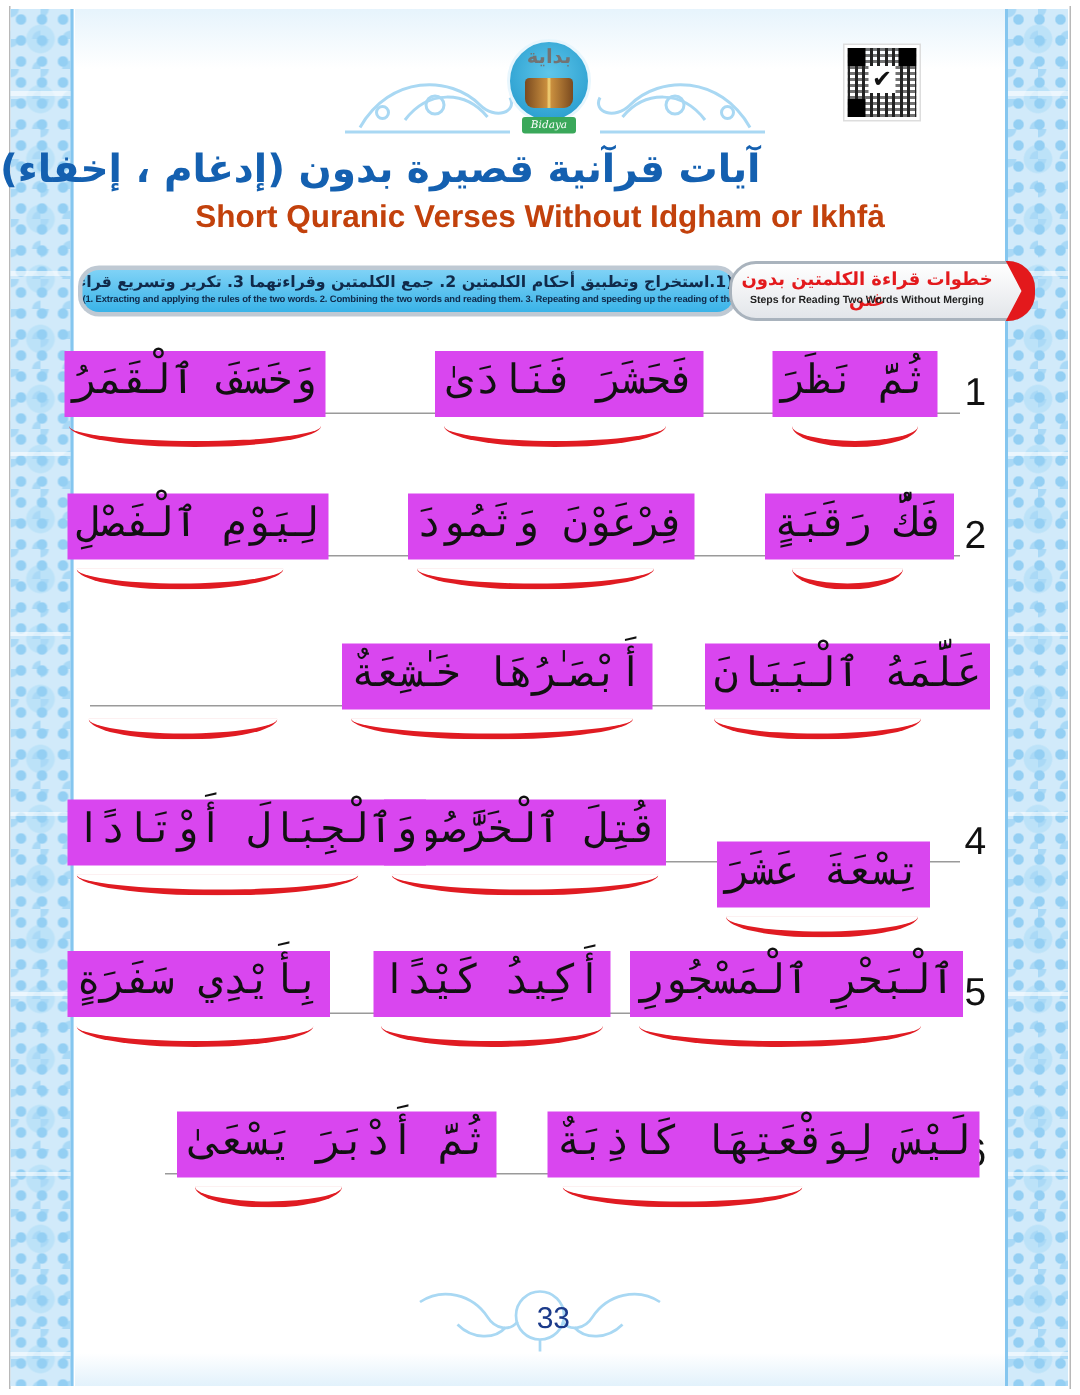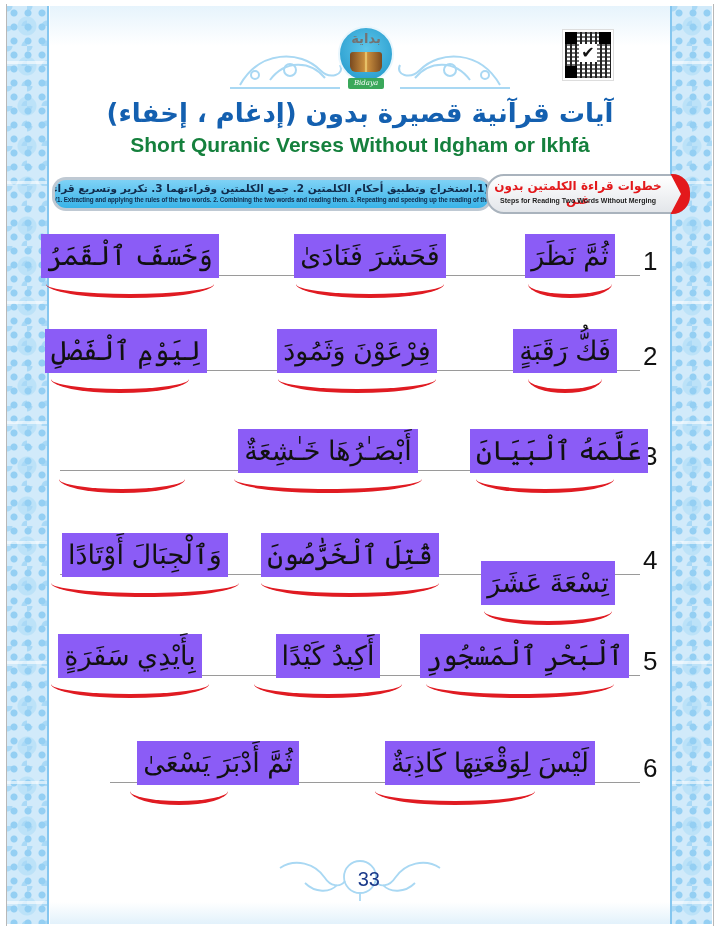--- a/index.html
+++ b/index.html
@@ -77,27 +77,27 @@
       repeating-linear-gradient(0deg, rgba(0,0,0,0.55) 0 2px, transparent 2px 4px);
     border: 2px solid #fff; outline: 1px solid #ddd;
   }
   .qr-mark {
     position: absolute; left: 14px; top: 12px; width: 18px; height: 18px;
     background: #fff; color: #111; font-size: 16px; line-height: 18px; text-align: center;
   }
 
   
   .title-ar {
-    position: absolute; left: 0; right: 0; top: 98px; text-align: center;
+    position: absolute; left: 0; right: 0; top: 98px; text-align: left;
     color: #1460b0; font-size: 26px; font-weight: bold; direction: rtl;
     font-family: "DejaVu Sans", sans-serif;
   }
   .title-en {
     position: absolute; left: 0; right: 0; top: 133px; text-align: center;
-    color: #15803d; font-size: 21px; font-weight: bold;
+    color: #c2410c; font-size: 21px; font-weight: bold;
     font-family: "Liberation Sans", sans-serif;
   }
 
   
   .steps-bar {
     position: absolute; left: 52px; top: 177px; width: 440px; height: 34px;
     border-radius: 14px; background: #bfc9d3; padding: 3px; box-sizing: border-box;
   }
   .steps-inner {
     width: 100%; height: 100%; border-radius: 11px;
@@ -140,21 +140,21 @@
     font-family: "Liberation Sans", sans-serif;
   }
   .guide-line {
     position: absolute; left: 60px; width: 580px; top: 47px; height: 1px; background: #9a9a9a;
   }
   .word {
     position: absolute; top: 6px; height: 70px; text-align: center;
   }
   .word-text {
     display: block; font-size: 27px; color: #111; direction: rtl; white-space: nowrap;
-    font-family: Liberation Sans, sans-serif; line-height: 44px; background: #8b5cf6; padding: 0 6px;
+    font-family: Liberation Mono, monospace; line-height: 44px; background: #d946ef; padding: 0 6px;
     display: inline-block;
   }
   .underline-arc {
     position: absolute; left: 6px; right: 6px; top: 50px; height: 14px;
     border-bottom: 4px solid #e01b22; border-radius: 0 0 50% 50% / 0 0 100% 100%;
     box-sizing: border-box;
   }
 
   
   .footer-ornament { position: absolute; left: 275px; top: 853px; width: 170px; height: 50px; }

